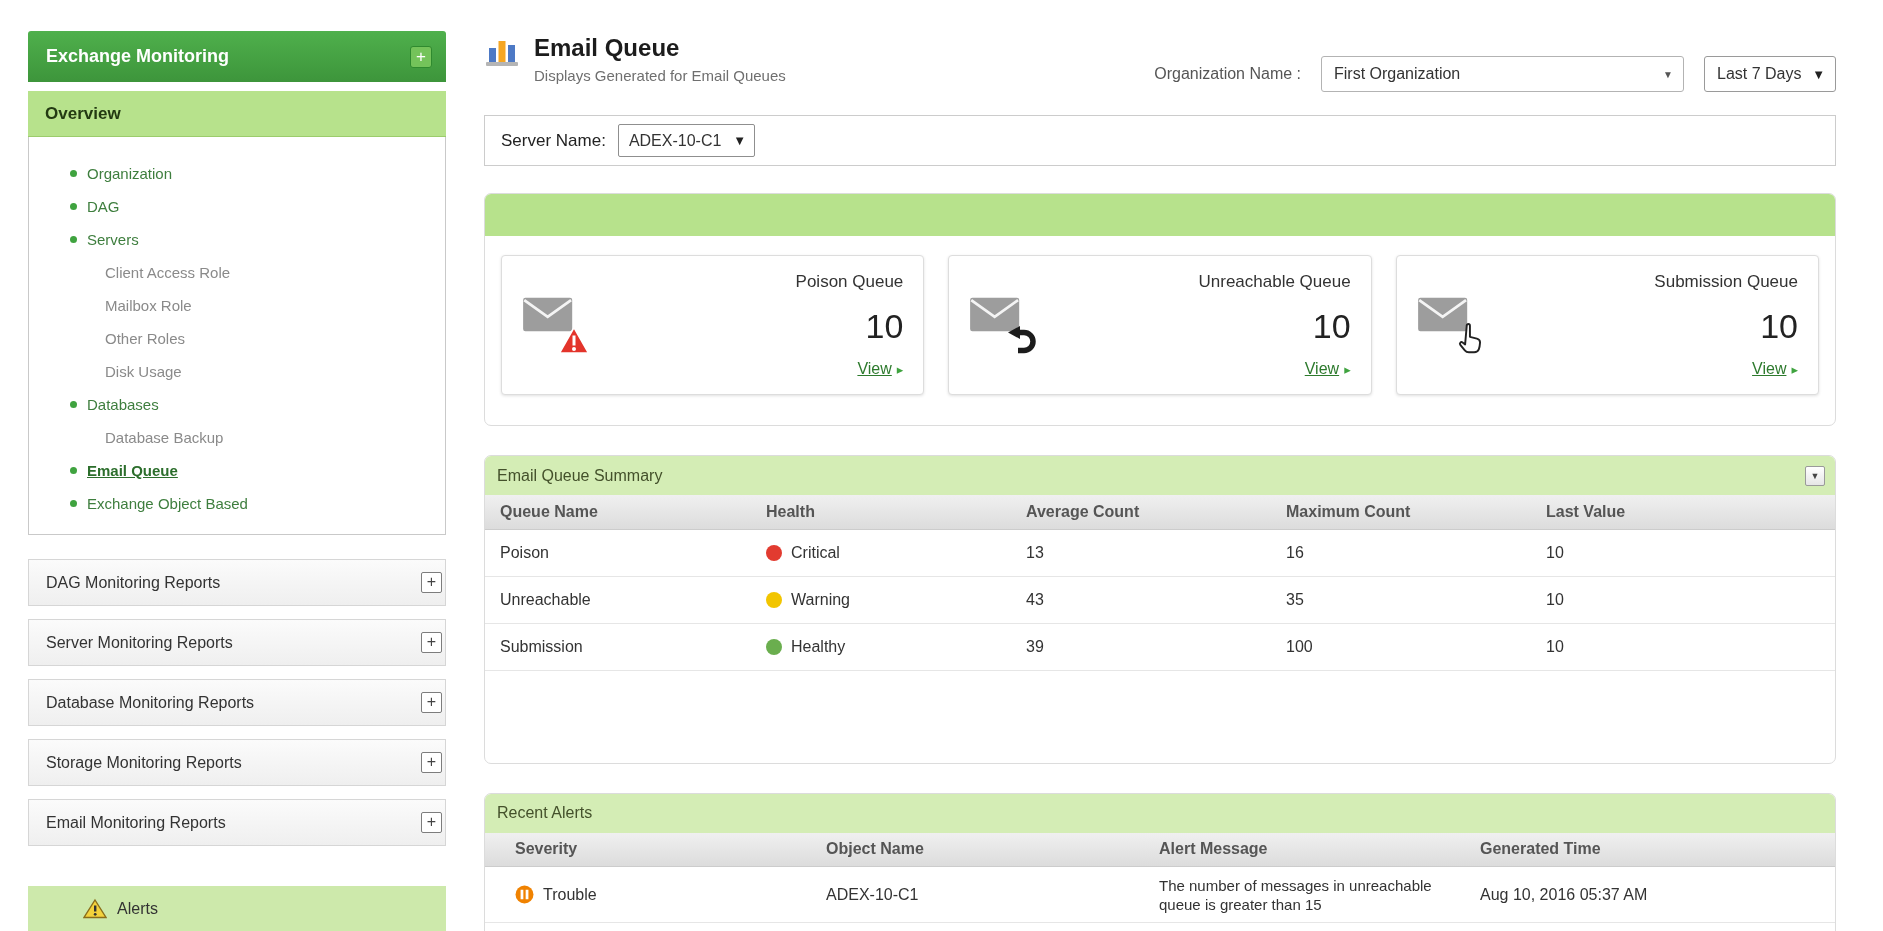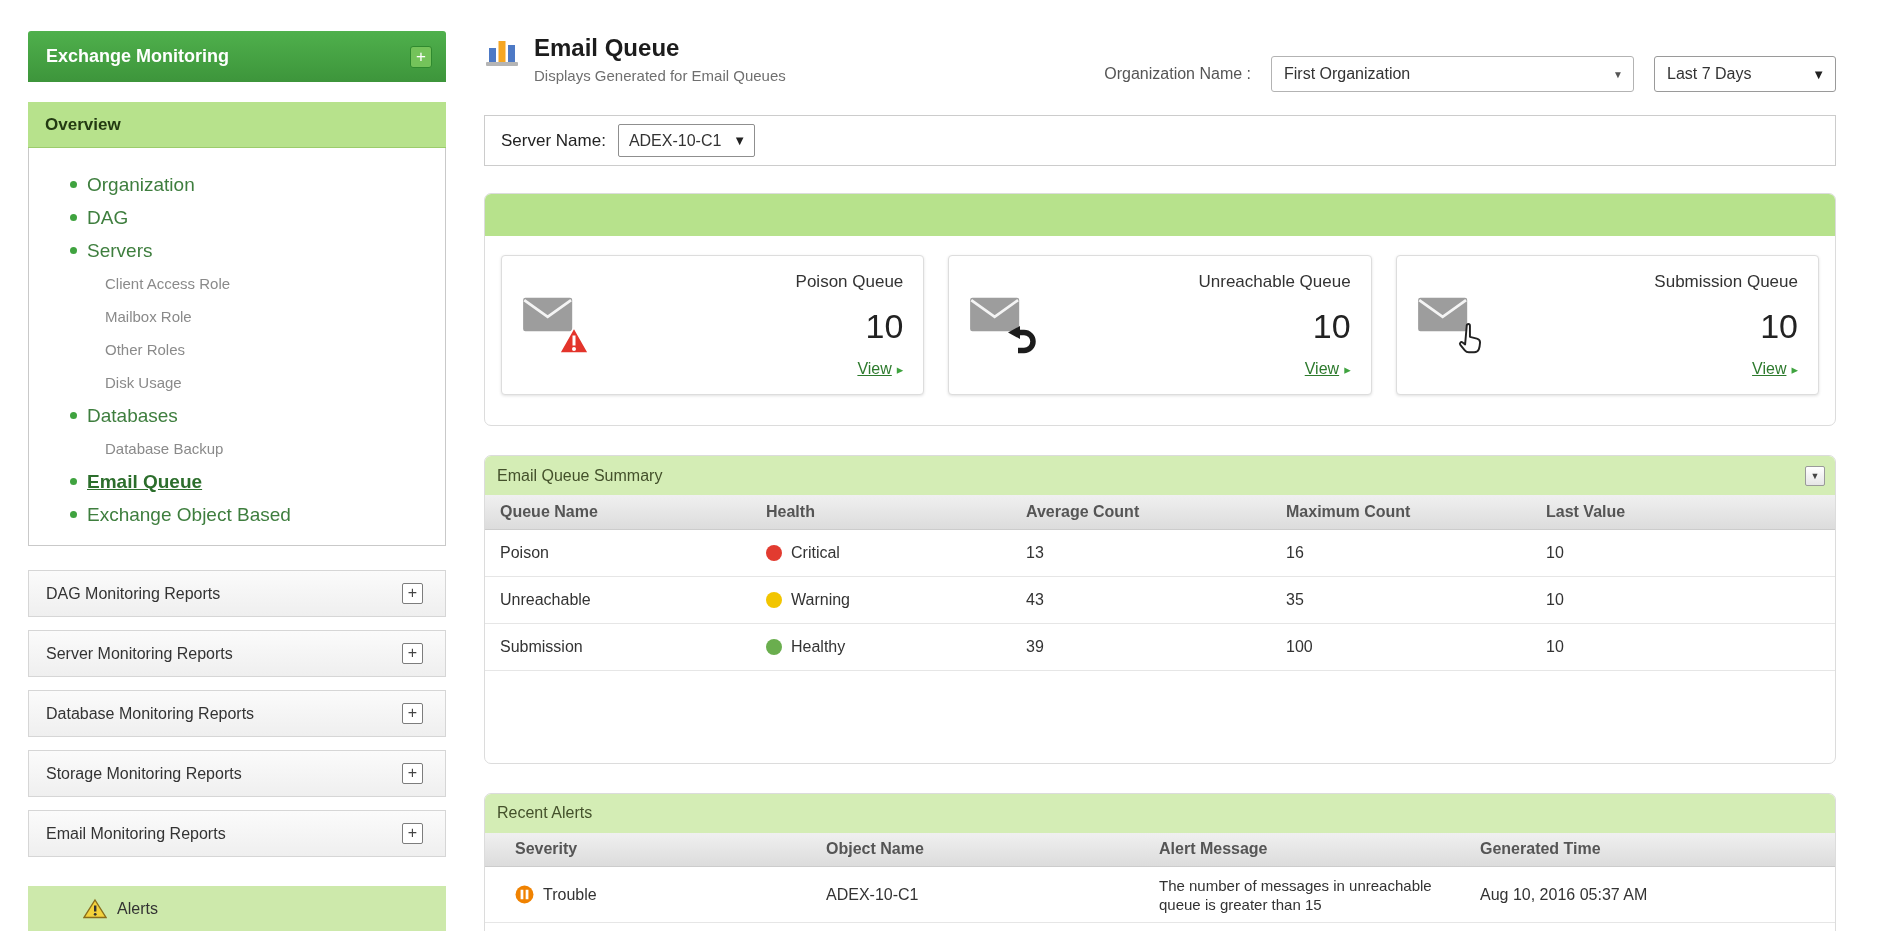--- a/index.html
+++ b/index.html
@@ -5,42 +5,42 @@
   *{margin:0;padding:0;box-sizing:border-box}
   html,body{width:1883px;height:931px;overflow:hidden}
   body{background:#fff;font-family:"Liberation Sans",sans-serif;color:#333}
   .layout{display:flex;align-items:flex-start;width:100%;height:100%}
 
   
   .sidebar{width:418px;margin:31px 0 0 28px;height:900px;display:flex;flex-direction:column;flex:none}
   .sb-header{height:51px;background:linear-gradient(#4fb04c,#3d953b);border-radius:3px 3px 0 0;display:flex;align-items:center;justify-content:space-between;padding:0 14px 0 18px;flex:none}
   .sb-title{color:#fff;font-size:18px;font-weight:bold}
   .sb-plus{width:22px;height:22px;background:#74c35a;border:1px solid #2f8a2f;border-radius:3px;color:#fff;font-size:17px;line-height:19px;text-align:center;cursor:pointer;flex:none}
-  .sb-overview{margin-top:20px;height:46px;background:#b7e28c;border-bottom:1px solid #9ccc6c;display:flex;align-items:center;padding-left:17px;font-size:17px;font-weight:bold;color:#233a12;cursor:pointer;flex:none}
+  .sb-overview{margin-top:9px;height:46px;background:#b7e28c;border-bottom:1px solid #9ccc6c;display:flex;align-items:center;padding-left:17px;font-size:17px;font-weight:bold;color:#233a12;cursor:pointer;flex:none}
   .sb-menu{border:1px solid #c9c9c9;border-top:none;background:#fff;padding:20px 0 14px;flex:none}
-  .mi{display:flex;align-items:center;height:33px;padding-left:41px;font-size:19px;color:#3e7e3e;cursor:pointer}
+  .mi{display:flex;align-items:center;height:33px;padding-left:41px;font-size:15px;color:#3e7e3e;cursor:pointer}
   .mi .bullet{width:7px;height:7px;border-radius:50%;background:#3fa33f;margin-right:10px;flex:none}
   .mi.sub{padding-left:76px;color:#8a8a8a;font-size:15px}
   .mi.active .mi-label{font-weight:bold;text-decoration:underline;color:#2c6e2c}
-  .sb-section{margin-top:13px;height:47px;background:linear-gradient(#fbfbfb,#efefef);border:1px solid #d6d6d6;display:flex;align-items:center;justify-content:space-between;padding:0 22px 0 17px;font-size:16px;color:#333;cursor:pointer;flex:none}
+  .sb-section{margin-top:13px;height:47px;background:linear-gradient(#fbfbfb,#efefef);border:1px solid #d6d6d6;display:flex;align-items:center;justify-content:space-between;padding:0 3px 0 17px;font-size:16px;color:#333;cursor:pointer;flex:none}
   .sb-section.first{margin-top:24px}
   .plus-box{width:21px;height:21px;border:1px solid #7d7d7d;background:#fff;color:#444;font-size:16px;line-height:18px;text-align:center;border-radius:2px;flex:none}
   .sb-alerts{margin-top:auto;height:45px;background:#cde9ab;display:flex;align-items:center;padding-left:55px;gap:10px;font-size:16px;color:#333;cursor:pointer;flex:none}
 
   
   .main{margin-left:38px;width:1352px;padding-top:34px}
   .m-header{display:flex;justify-content:space-between;align-items:flex-start}
   .title-wrap{display:flex;gap:14px;align-items:flex-start}
   .title-wrap h1{font-size:24px;font-weight:bold;color:#1c1c1c}
   .subtitle{font-size:15px;color:#6f6f6f;margin-top:5px}
   .hdr-controls{display:flex;align-items:center;gap:20px;margin-top:22px}
   .org-label{font-size:16px;color:#555}
   .select{background:#fff;border:1px solid #b3b3b3;border-radius:3px;display:flex;align-items:center;justify-content:space-between;font-size:16px;color:#333;cursor:pointer}
   .org-select{width:363px;height:36px;padding:0 10px 0 12px}
-  .period-select{width:182px;height:36px;padding:0 10px 0 12px;border-color:#9a9a9a}
+  .period-select{width:132px;height:36px;padding:0 10px 0 12px;border-color:#9a9a9a}
   .caret{font-size:10px;color:#555}
   .caret2{font-size:13px;color:#222}
   .server-bar{margin-top:23px;height:51px;border:1px solid #ccc;display:flex;align-items:center;padding-left:16px;gap:12px}
   .sv-label{font-size:17px;color:#222}
   .server-select{height:33px;min-width:130px;padding:0 8px 0 10px;border-color:#8f8f8f;border-radius:2px;gap:12px}
 
   .widget{border:1px solid #dcdcdc;border-radius:7px;margin-top:29px;overflow:hidden;background:#fff}
   .cards-widget{margin-top:27px}
   .band{height:42px;background:#b7e28c}
   .cards-row{display:flex;gap:24px;padding:19px 16px 30px}

